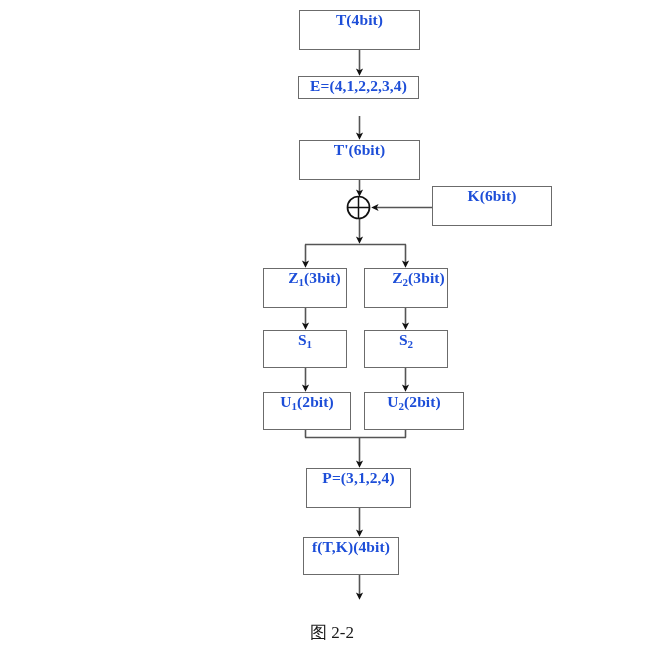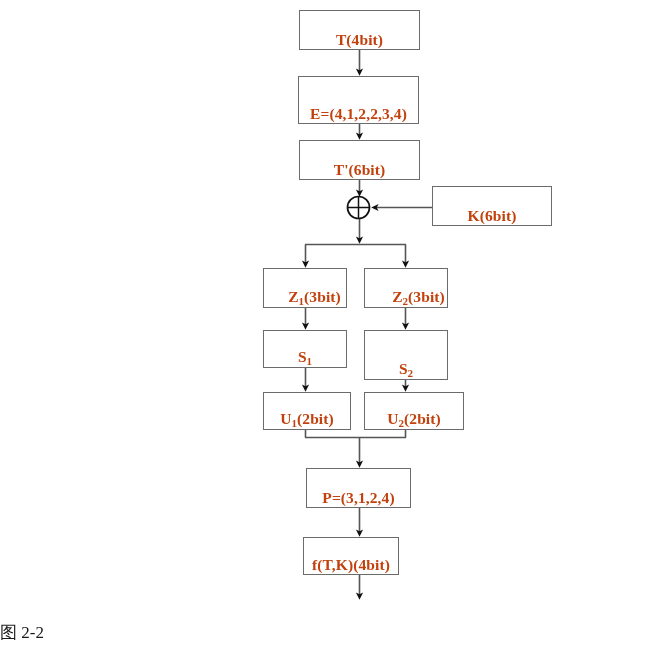--- a/index.html
+++ b/index.html
@@ -20,25 +20,25 @@
     left: 0;
     top: 0;
     width: 664px;
     height: 671px;
   }
   .node-box {
     position: absolute;
     box-sizing: border-box;
     border: 1.4px solid #6b6b6b;
     background: #ffffff;
-    color: #c2410c;
+    color: #1d4ed8;
     font-weight: bold;
     font-size: 15.5px;
     display: flex;
-    align-items: flex-end;
+    align-items: flex-start;
     justify-content: center;
     letter-spacing: 0.1px;
     white-space: nowrap;
   }
   .node-box .sub {
     font-size: 11px;
     vertical-align: -0.28em;
     font-weight: bold;
     letter-spacing: 0;
   }
@@ -109,21 +109,21 @@
       <circle cx="358.5" cy="207.5" r="11" fill="#ffffff" stroke="#111111" stroke-width="1.7"></circle>
       <line x1="347.5" y1="207.5" x2="369.5" y2="207.5" stroke="#111111" stroke-width="1.5"></line>
       <line x1="358.5" y1="196.5" x2="358.5" y2="218.5" stroke="#111111" stroke-width="1.5"></line>
     </g>
   </svg>
 
   <div class="node-box" style="left:299px; top:10px; width:121px; height:40px;">
     <span>T(4bit)</span>
   </div>
 
-  <div class="node-box" style="left:298px; top:76px; width:121px; height:48px;">
+  <div class="node-box" style="left:298px; top:76px; width:121px; height:23px;">
     <span>E=(4,1,2,2,3,4)</span>
   </div>
 
   <div class="node-box" style="left:299px; top:140px; width:121px; height:40px;">
     <span>T'(6bit)</span>
   </div>
 
   <div class="node-box" style="left:432px; top:186px; width:120px; height:40px;">
     <span>K(6bit)</span>
   </div>
@@ -133,35 +133,35 @@
   </div>
 
   <div class="node-box" style="left:364px; top:268px; width:84px; height:40px;padding-left:25px;">
     <span><span>Z</span><span class="sub">2</span><span>(3bit)</span></span>
   </div>
 
   <div class="node-box" style="left:263px; top:330px; width:84px; height:38px;">
     <span><span>S</span><span class="sub">1</span><span></span></span>
   </div>
 
-  <div class="node-box" style="left:364px; top:330px; width:84px; height:50px;">
+  <div class="node-box" style="left:364px; top:330px; width:84px; height:38px;">
     <span><span>S</span><span class="sub">2</span><span></span></span>
   </div>
 
   <div class="node-box" style="left:263px; top:392px; width:88px; height:38px;">
     <span><span>U</span><span class="sub">1</span><span>(2bit)</span></span>
   </div>
 
   <div class="node-box" style="left:364px; top:392px; width:100px; height:38px;">
     <span><span>U</span><span class="sub">2</span><span>(2bit)</span></span>
   </div>
 
   <div class="node-box" style="left:306px; top:468px; width:105px; height:40px;">
     <span>P=(3,1,2,4)</span>
   </div>
 
   <div class="node-box" style="left:303px; top:537px; width:96px; height:38px;">
     <span>f(T,K)(4bit)</span>
   </div>
 
-  <div class="caption" style="left:0; top:621px; width:664px; text-align:left;">图 2-2</div>
+  <div class="caption" style="left:0; top:621px; width:664px; text-align:center;">图 2-2</div>
 
 </div>
 
 </body></html>

